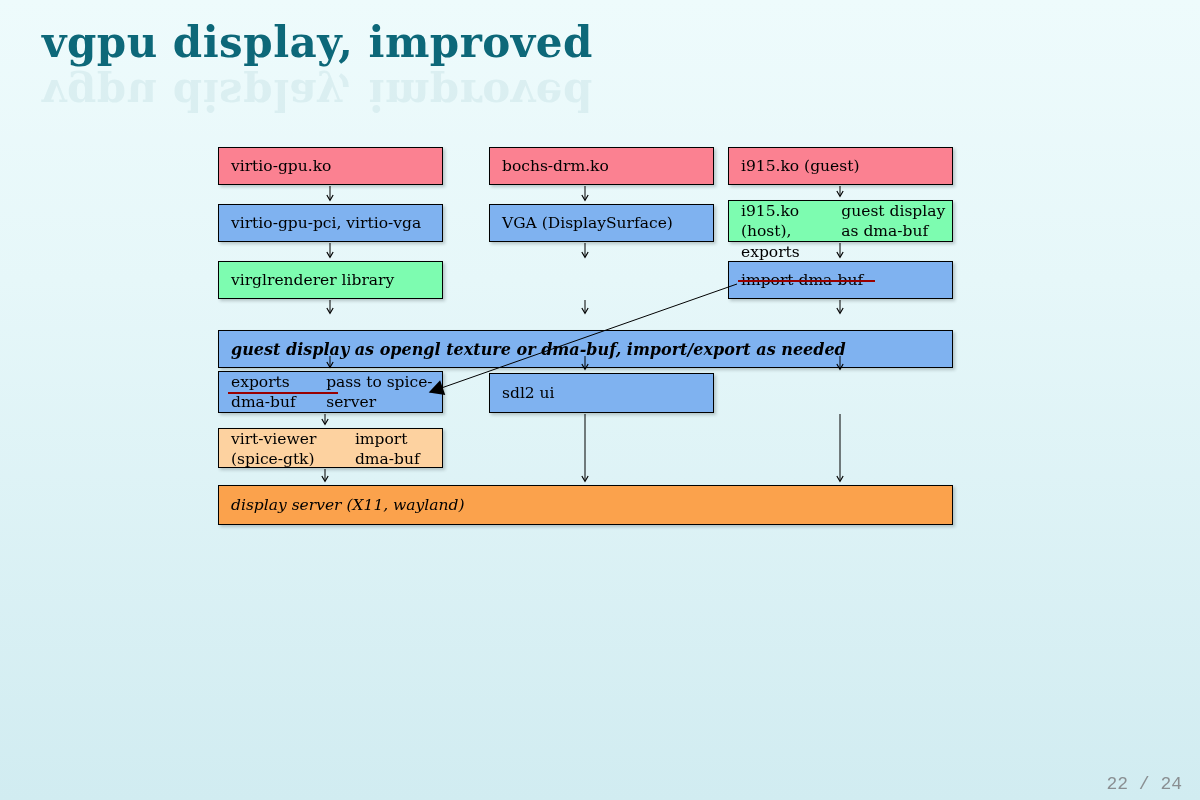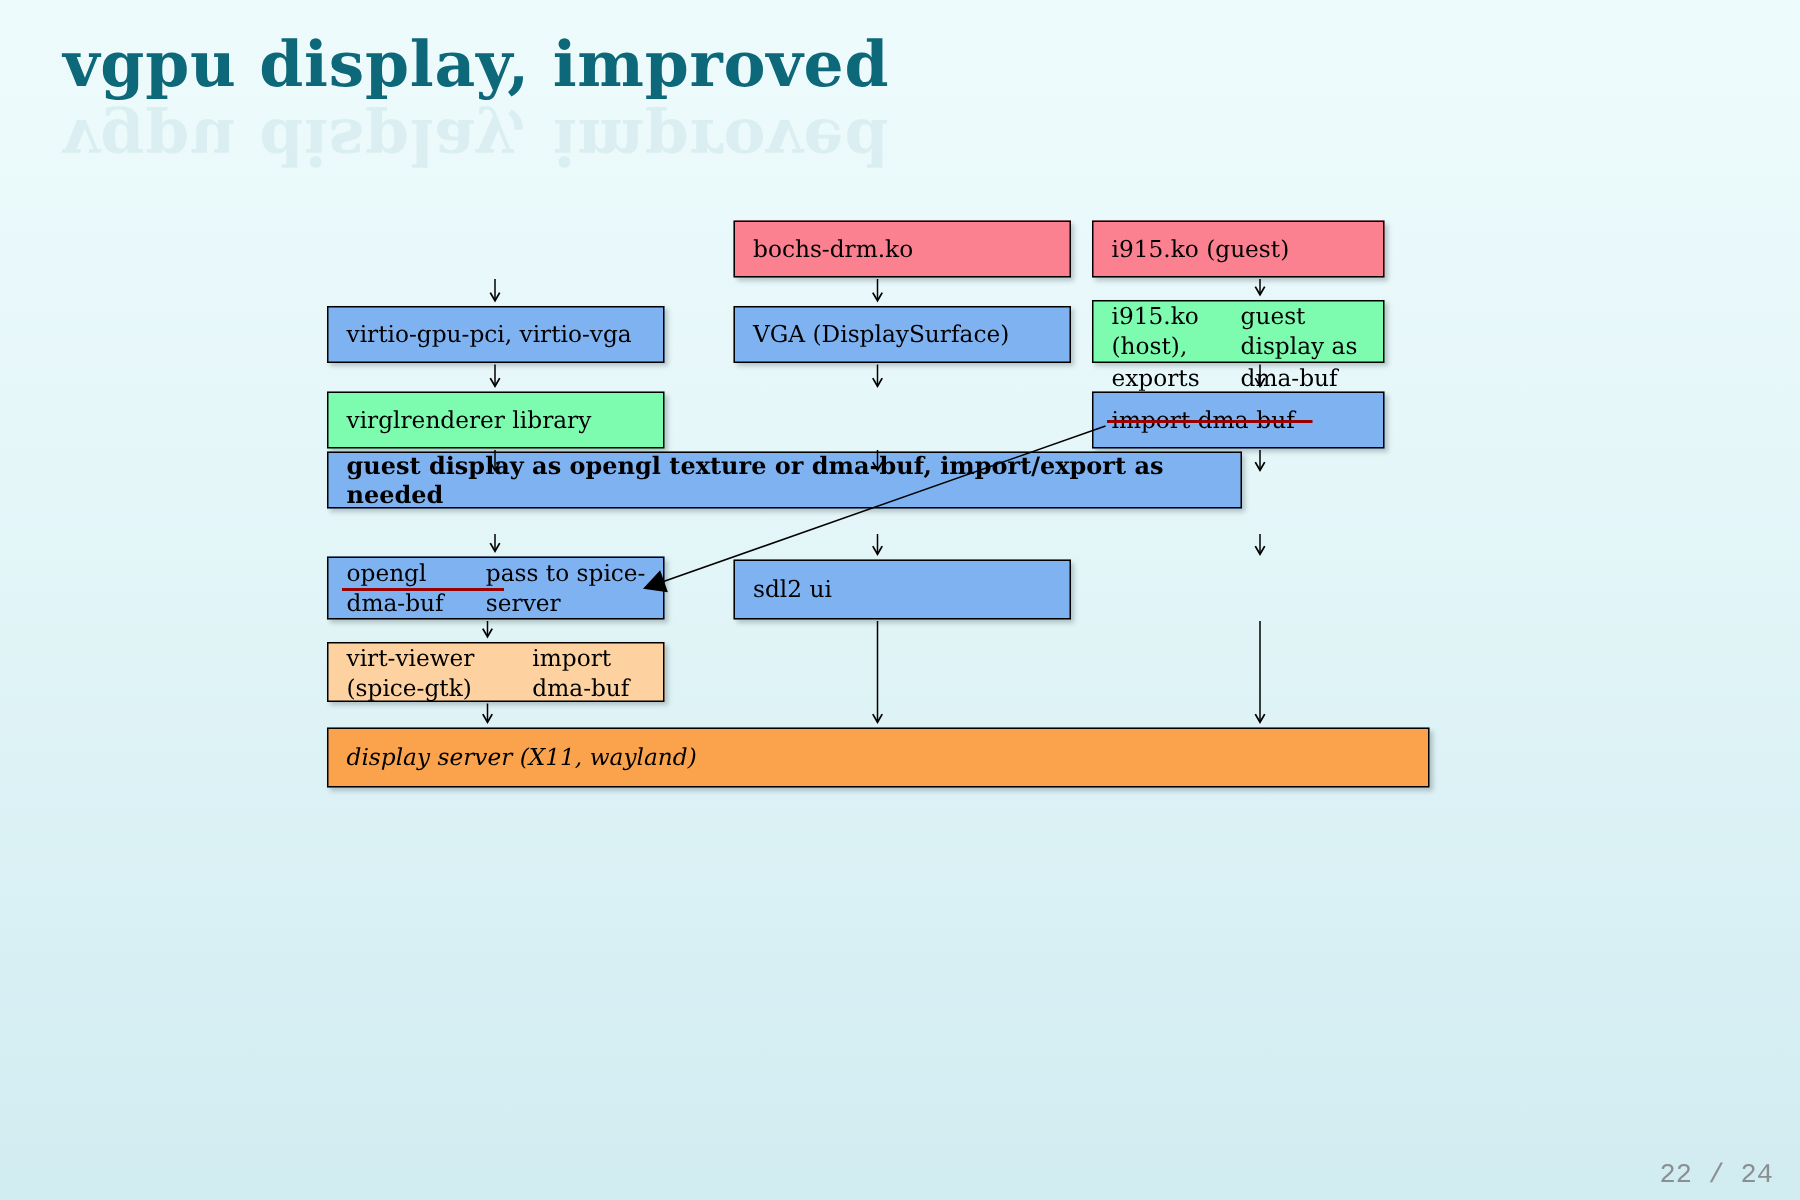--- a/index.html
+++ b/index.html
@@ -37,27 +37,27 @@
   .pink   { background:#fb8191; }
   .blue   { background:#7fb2f0; }
   .green  { background:#7dfcb0; }
   .peach  { background:#fdd2a0; }
   .orange { background:#fba24c;font-style:italic; }
   .bold   { font-weight:bold; font-size:16px; }
 
   
   .c1 { left:218px; width:225px; }
   .c2 { left:489px; width:225px; }
-  .c3 { left:728px; width:195px; }
+  .c3 { left:728px; width:225px; }
   
   .r1  { top:147px; height:38px; }
   .r2  { top:204px; height:38px; }
   .r2b { top:200px; height:42px; }
   .r3  { top:261px; height:38px; }
-  .r4  { top:301px; height:38px; left:218px; width:610px; }
+  .r4  { top:330px; height:38px; left:218px; width:735px;font-style:italic; }
   .r5  { top:373px; height:40px; }
   .r5a { top:371px; height:42px; }
   .r6  { top:428px; height:40px; }
   .r7  { top:485px; height:40px; left:218px; width:735px; }
 
   .strike { position:relative; }
   .strike::after {
     content:""; position:absolute; left:-3px; right:-12px; top:48%;
     height:2px; background:#990000;
   }
@@ -74,20 +74,23 @@
   }
 </style>
 </head>
 <body>
 
 <div class="slide">
 
   <h1 class="title">vgpu display, improved</h1>
   <div class="title-reflection" aria-hidden="true">vgpu display, improved</div>
 
+  <div class="box pink c1 r1">
+    <span>virtio-gpu.ko</span>
+  </div>
   <div class="box pink c2 r1">
     <span>bochs-drm.ko</span>
   </div>
   <div class="box pink c3 r1">
     <span>i915.ko (guest)</span>
   </div>
 
   <div class="box blue c1 r2">
     <span>virtio-gpu-pci, virtio-vga</span>
   </div>
@@ -104,21 +107,21 @@
   </div>
   <div class="box blue c3 r3">
     <span class="strike">import dma-buf</span>
   </div>
 
   <div class="box blue r4">
     <span class="bold">guest display as opengl texture or dma-buf, import/export as needed</span>
   </div>
 
   <div class="box blue two c1 r5a">
-    <span class="strike">opengl dma-buf</span>
+    <span class="strike">exports dma-buf</span>
     <span>pass to spice-server</span>
   </div>
   <div class="box blue c2 r5">
     <span>sdl2 ui</span>
   </div>
 
   <div class="box peach two c1 r6">
     <span>virt-viewer (spice-gtk)</span>
     <span>import dma-buf</span>
   </div>

